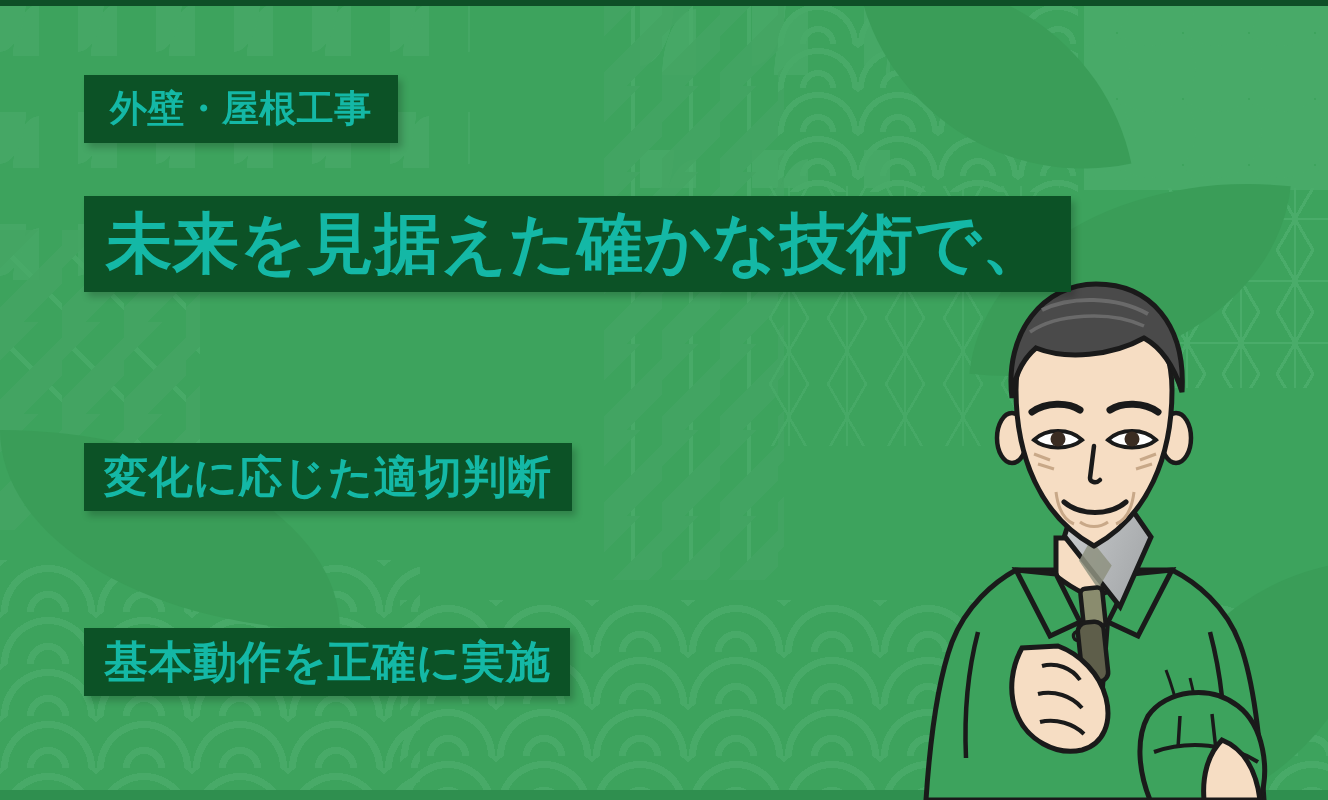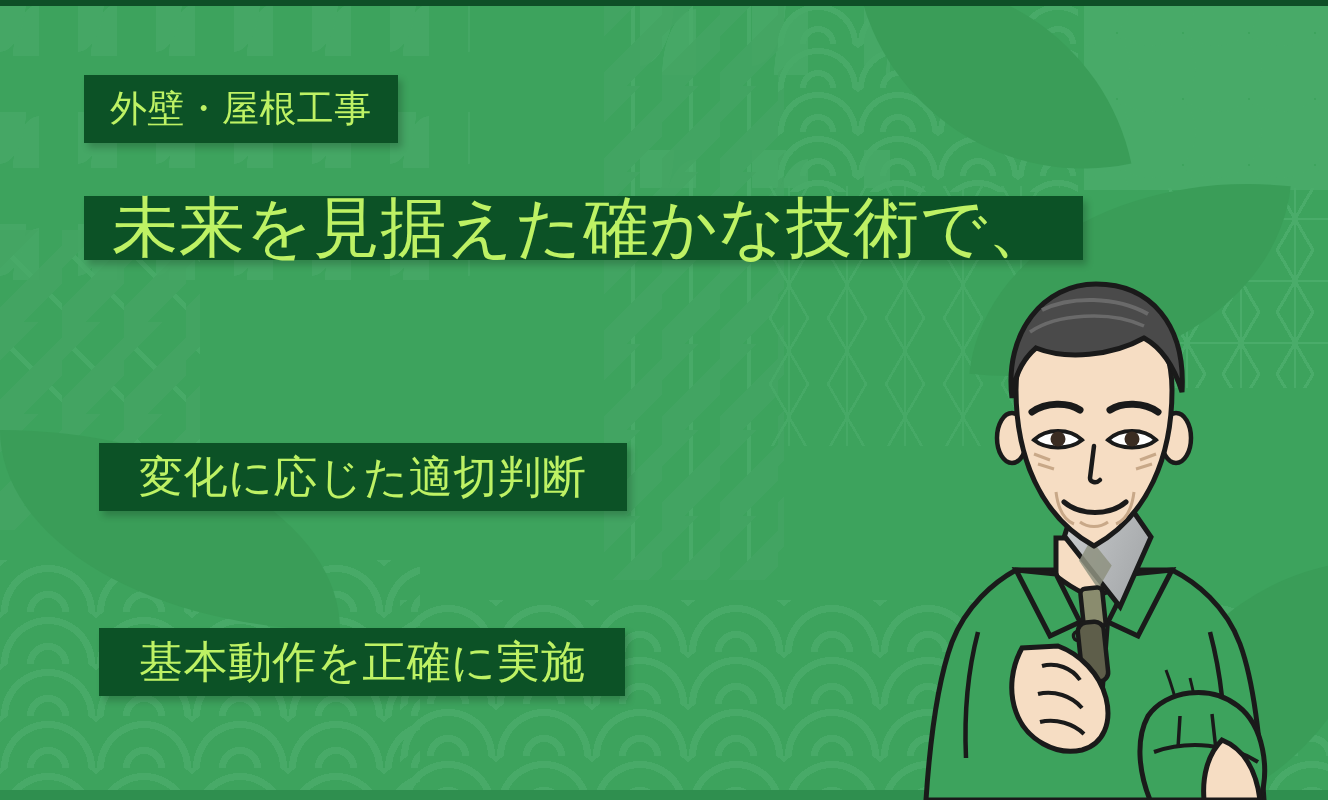--- a/index.html
+++ b/index.html
@@ -126,47 +126,46 @@
   
   .edge-top{ position:absolute; left:0; top:0; width:1328px; height:6px; background:#0e4f27; }
   .edge-bottom{ position:absolute; left:0; bottom:0; width:1328px; height:10px; background:#2f8f4f; }
 
   
   #content{ position:absolute; left:0; top:0; width:1328px; height:800px; }
 
   .box{
     position:absolute;
     background:#0c5226;
-    color:#bef264;
+    color:#14b8a6;
     display:flex; align-items:center;
-    font-weight:400;
+    font-weight:700;
     white-space:nowrap;
     letter-spacing:.01em;
     box-shadow:4px 5px 7px rgba(0,0,0,.20);
   }
 
   #badge{
     left:84px; top:75px; height:68px;
     padding:0 26px;
     font-size:37px;
   }
 
   .headline{
     font-size:66px;
-    padding:0 28px;
-    height:64px;
+    padding:0 22px;
+    height:96px;
   }
   #headline-1{ left:84px; top:196px; }
   #headline-2{ left:84px; top:301px; }
 
   .bullet{
     font-size:44px;
-    padding:0 40px;
+    padding:0 20px;
     height:68px;
-    margin-left:15px;
   }
   #bullet-1{ left:84px; top:443px; }
   #bullet-2{ left:84px; top:535px; }
   #bullet-3{ left:84px; top:628px; }
 
   
   #character{
     position:absolute;
     right:-6px; bottom:0;
     width:430px; height:530px;

